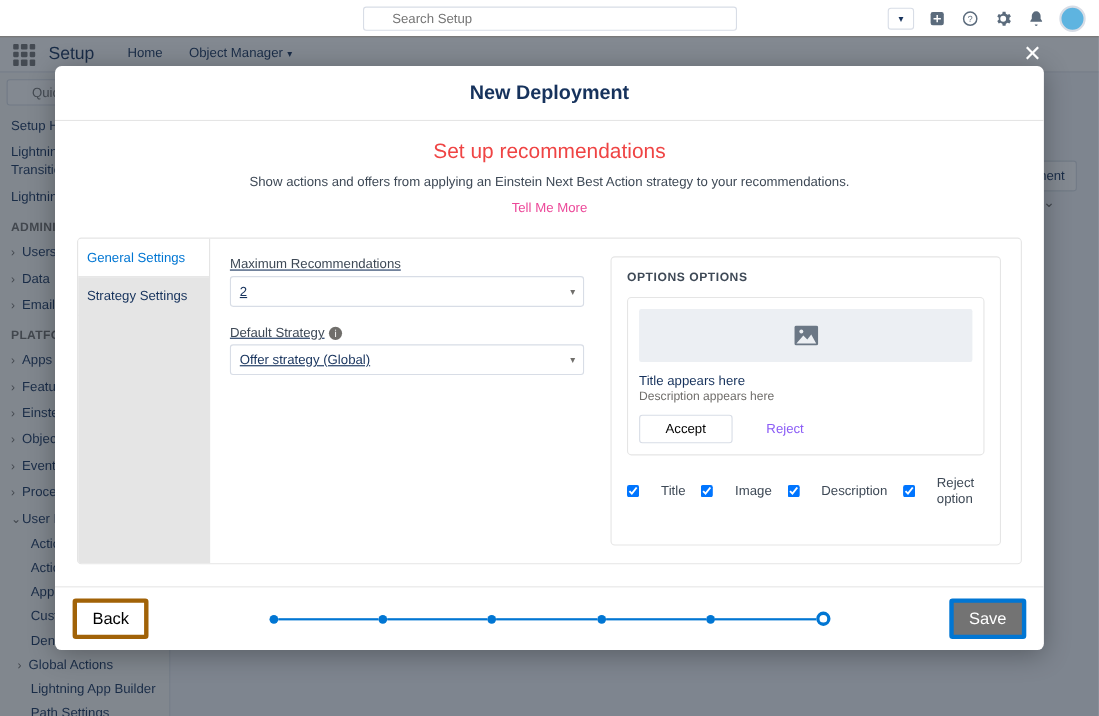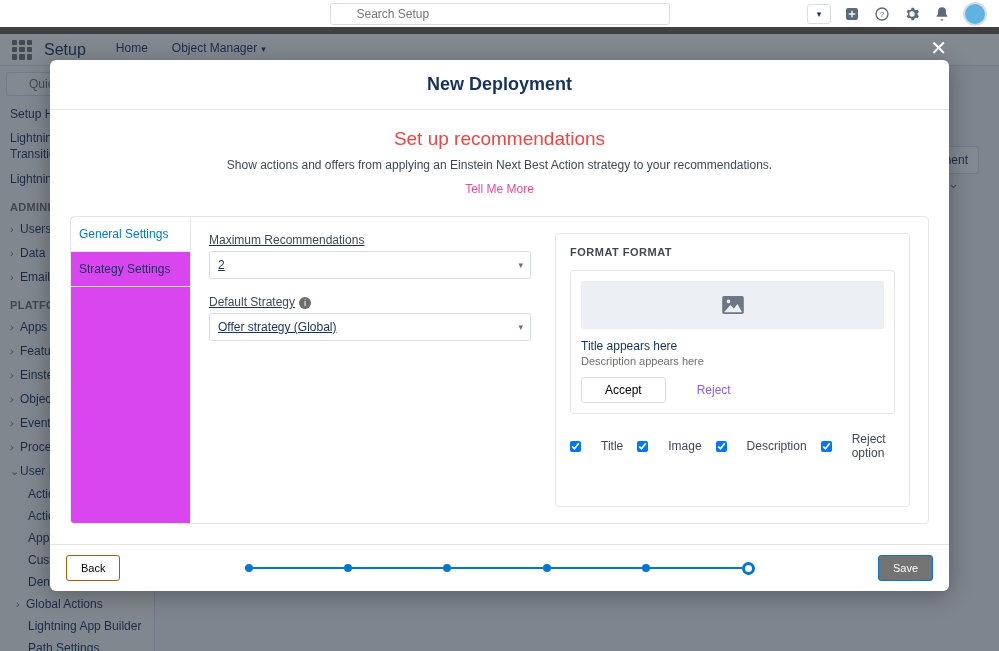--- a/index.html
+++ b/index.html
@@ -1,19 +1,19 @@
 <!DOCTYPE html>
 <html><head>
   <meta charset="utf-8">
   <style>
     * { box-sizing: border-box; margin: 0; padding: 0; }
     body { font-family: -apple-system, BlinkMacSystemFont, "Segoe UI", Arial, sans-serif; font-size: 13px; color: #16325c; background: #f4f6f9; width: 999px; height: 651px; overflow: hidden; position: relative; }
     
     
-    .top-header { height: 34px; background: #fff; border-bottom: 7px solid #404040; display: flex; align-items: center; padding: 0 10px; position: relative; }
+    .top-header { height: 34px; background: #fff; border-bottom: 1px solid #404040; display: flex; align-items: center; padding: 0 10px; position: relative; }
     .search-container { position: absolute; left: 50%; transform: translateX(-50%); display: flex; align-items: center; }
     .search-box { width: 340px; height: 22px; border: 1px solid #d8dde6; border-radius: 3px; padding: 0 8px 0 26px; font-size: 12px; color: #706e6b; background: #fff; position: relative; }
     .search-icon-wrap { position: relative; }
     .search-icon-pos { position: absolute; left: 8px; top: 50%; transform: translateY(-50%); color: #a8b7c7; font-size: 12px; }
     .top-right-icons { position: absolute; right: 12px; display: flex; align-items: center; gap: 12px; }
     .hdr-icon { width: 18px; height: 18px; color: #5b6b7c; display: flex; align-items: center; justify-content: center; }
     .hdr-dropdown { width: 24px; height: 20px; border: 1px solid #d8dde6; border-radius: 3px; display: flex; align-items: center; justify-content: center; font-size: 9px; }
     .avatar { width: 24px; height: 24px; border-radius: 50%; background: #5eb4e0; border: 2px solid #d8dde6; }
     
     
@@ -49,21 +49,21 @@
     .modal-close { position: absolute; right: -2px; top: -28px; color: #fff; font-size: 20px; cursor: pointer; padding: 4px; }
     .modal-header { padding: 14px; text-align: center; border-bottom: 1px solid #e5e5e5; }
     .modal-title { font-size: 18px; font-weight: 700; color: #16325c; }
     .modal-subhead { text-align: center; padding: 18px 20px 10px; }
     .modal-subtitle { font-size: 19px; font-weight: 400; color: #ef4444; margin-bottom: 8px; }
     .modal-desc { font-size: 12px; color: #3e4956; margin-bottom: 10px; }
     .tell-more { font-size: 12px; color: #ec4899; cursor: pointer; }
     
     .modal-body { flex: 1; padding: 10px 20px 20px; display: flex; flex-direction: column; }
     .settings-panel { flex: 1; border: 1px solid #e5e5e5; border-radius: 4px; display: flex; overflow: hidden; }
-    .settings-nav { width: 120px; background: #d946ef; border-right: 1px solid #e5e5e5; }
+    .settings-nav { width: 120px; background: #e5e5e5; border-right: 1px solid #e5e5e5; }
     .settings-nav-item { padding: 10px 8px; font-size: 12px; border-bottom: 1px solid #e5e5e5; cursor: pointer; }
     .settings-nav-item.active { color: #0176d3; background: #fff; }
     
     .settings-main { flex: 1; padding: 16px 18px; display: flex; gap: 24px; }
     .settings-left { flex: 1; text-decoration: underline; }
     .form-group { margin-bottom: 16px; }
     .form-label { font-size: 12px; color: #3e4956; margin-bottom: 4px; display: block; }
     .form-label .info { display: inline-block; width: 12px; height: 12px; border-radius: 50%; background: #706e6b; color: #fff; font-size: 9px; text-align: center; line-height: 12px; margin-left: 4px; }
     .form-select { width: 100%; padding: 6px 24px 6px 8px; border: 1px solid #d8dde6; border-radius: 3px; font-size: 12px; background: #fff; position: relative; }
     .select-wrap { position: relative; }
@@ -77,21 +77,21 @@
     .preview-desc { font-size: 11px; color: #706e6b; margin-top: 2px; }
     .preview-btns { margin-top: 10px; display: flex; gap: 8px; }
     .preview-btn { padding: 5px 23px; border: 1px solid #d8dde6; border-radius: 3px; font-size: 12px; background: #fff; cursor: pointer; }
     .preview-btn.link { border: none; color: #8b5cf6; }
     
     .format-checks { margin-top: 18px; display: flex; gap: 14px; font-size: 12px; color: #3e4956; }
     .chk { display: flex; align-items: center; gap: 20px; }
     .chk input { width: 11px; height: 11px; }
     
     .modal-footer { border-top: 1px solid #e5e5e5; padding: 10px 16px; display: flex; align-items: center; justify-content: space-between; position: relative; }
-    .btn { padding: 6px 14px; border: 1px solid #a16207; border-radius: 3px; font-size: 11px; background: #fff; cursor: pointer; }
+    .btn { padding: 6px 14px; border: 4px solid #a16207; border-radius: 3px; font-size: 15px; background: #fff; cursor: pointer; }
     .btn.primary { background: #737373; color: #fff; border-color: #0176d3; }
     .stepper { position: absolute; left: 50%; transform: translateX(-50%); display: flex; align-items: center; width: 510px; }
     .step-line { flex: 1; height: 2px; background: #0176d3; }
     .step-dot { width: 8px; height: 8px; border-radius: 50%; background: #0176d3; }
     .step-dot.current { width: 13px; height: 13px; border: 3px solid #0176d3; background: #fff; }
     
     svg { display: block; }
   </style>
 </head>
 <body>
@@ -226,21 +226,21 @@
           </div>
           <div class="form-group">
             <label class="form-label"><span>Default Strategy</span><span class="info">i</span></label>
             <div class="select-wrap">
               <div class="form-select">Offer strategy (Global)</div>
               <span class="select-caret">▾</span>
             </div>
           </div>
         </div>
         <div class="format-panel">
-          <div class="format-title">FORMAT FORMAT</div>
+          <div class="format-title">OPTIONS OPTIONS</div>
           <div class="preview-card">
             <div class="preview-img">
               <svg width="22" height="18" viewBox="0 0 24 20" fill="#6b7785">
                   <rect x="0" y="0" width="24" height="20" rx="2" fill="#6b7785"></rect>
                   <circle cx="7" cy="6" r="2" fill="#eceff3"></circle>
                   <path d="M2 18 L9 10 L13 14 L17 9 L22 18 Z" fill="#eceff3"></path>
                 </svg>
             </div>
             <div class="preview-title">Title appears here</div>
             <div class="preview-desc">Description appears here</div>

